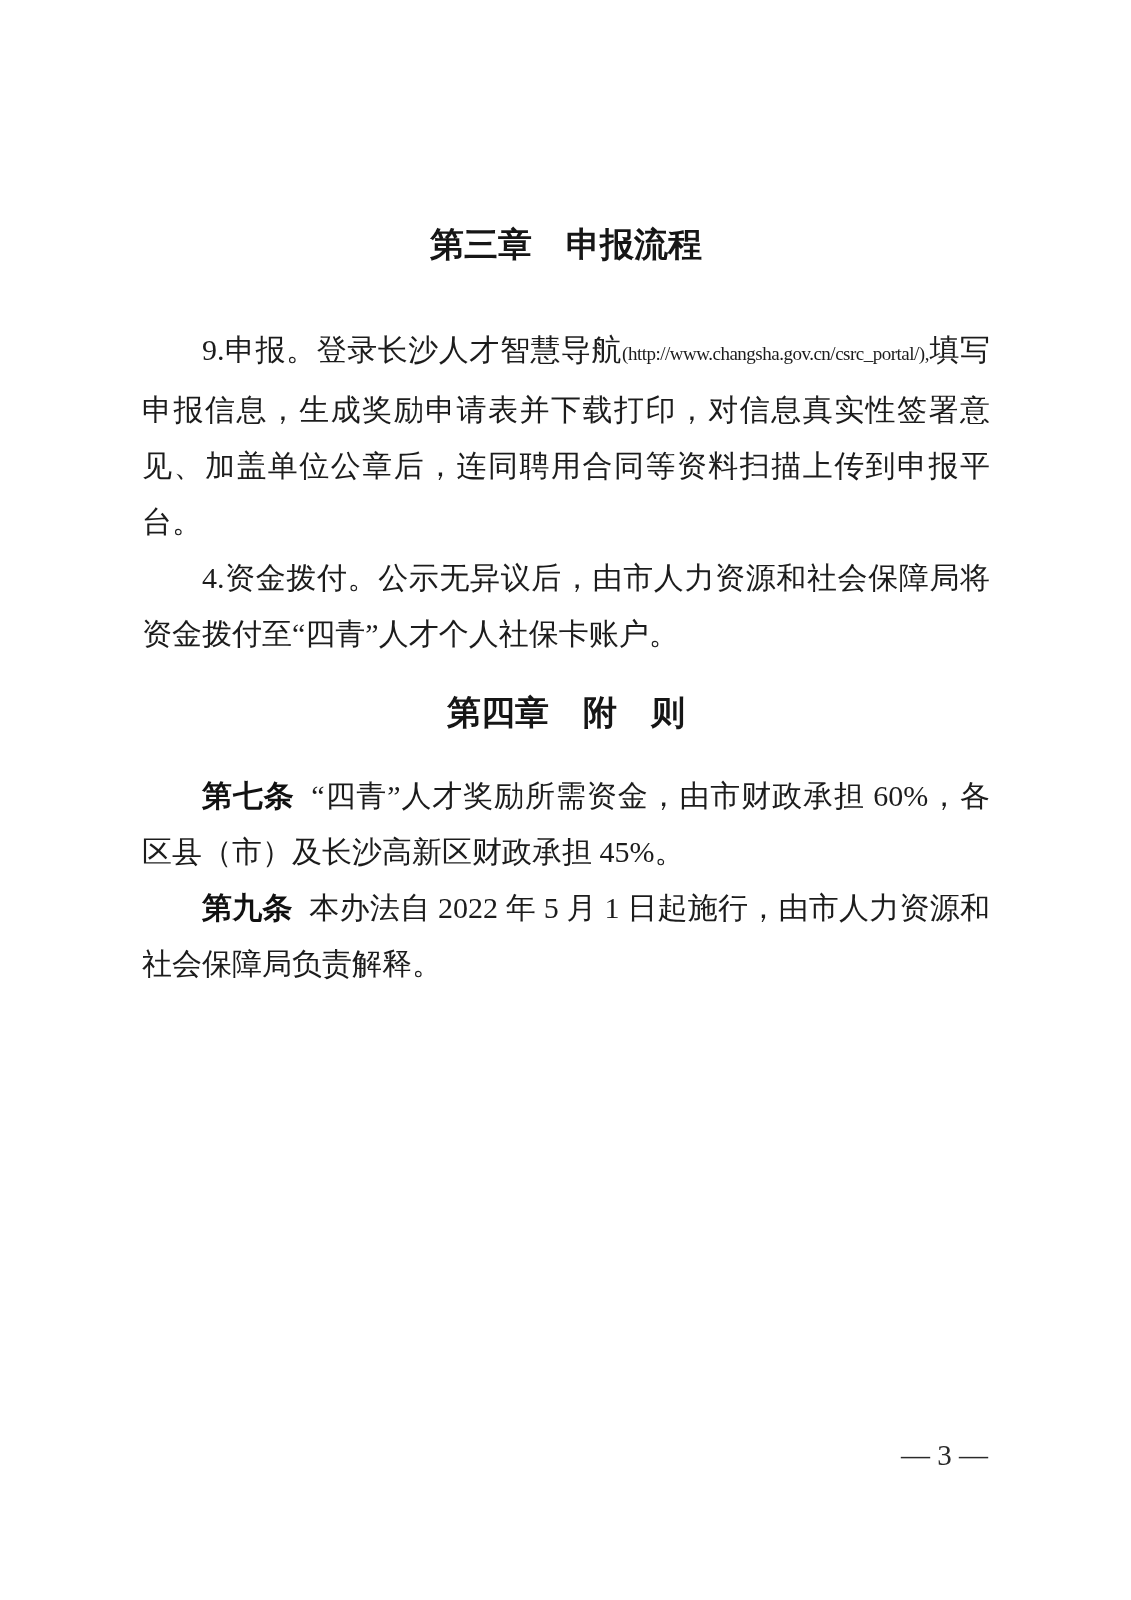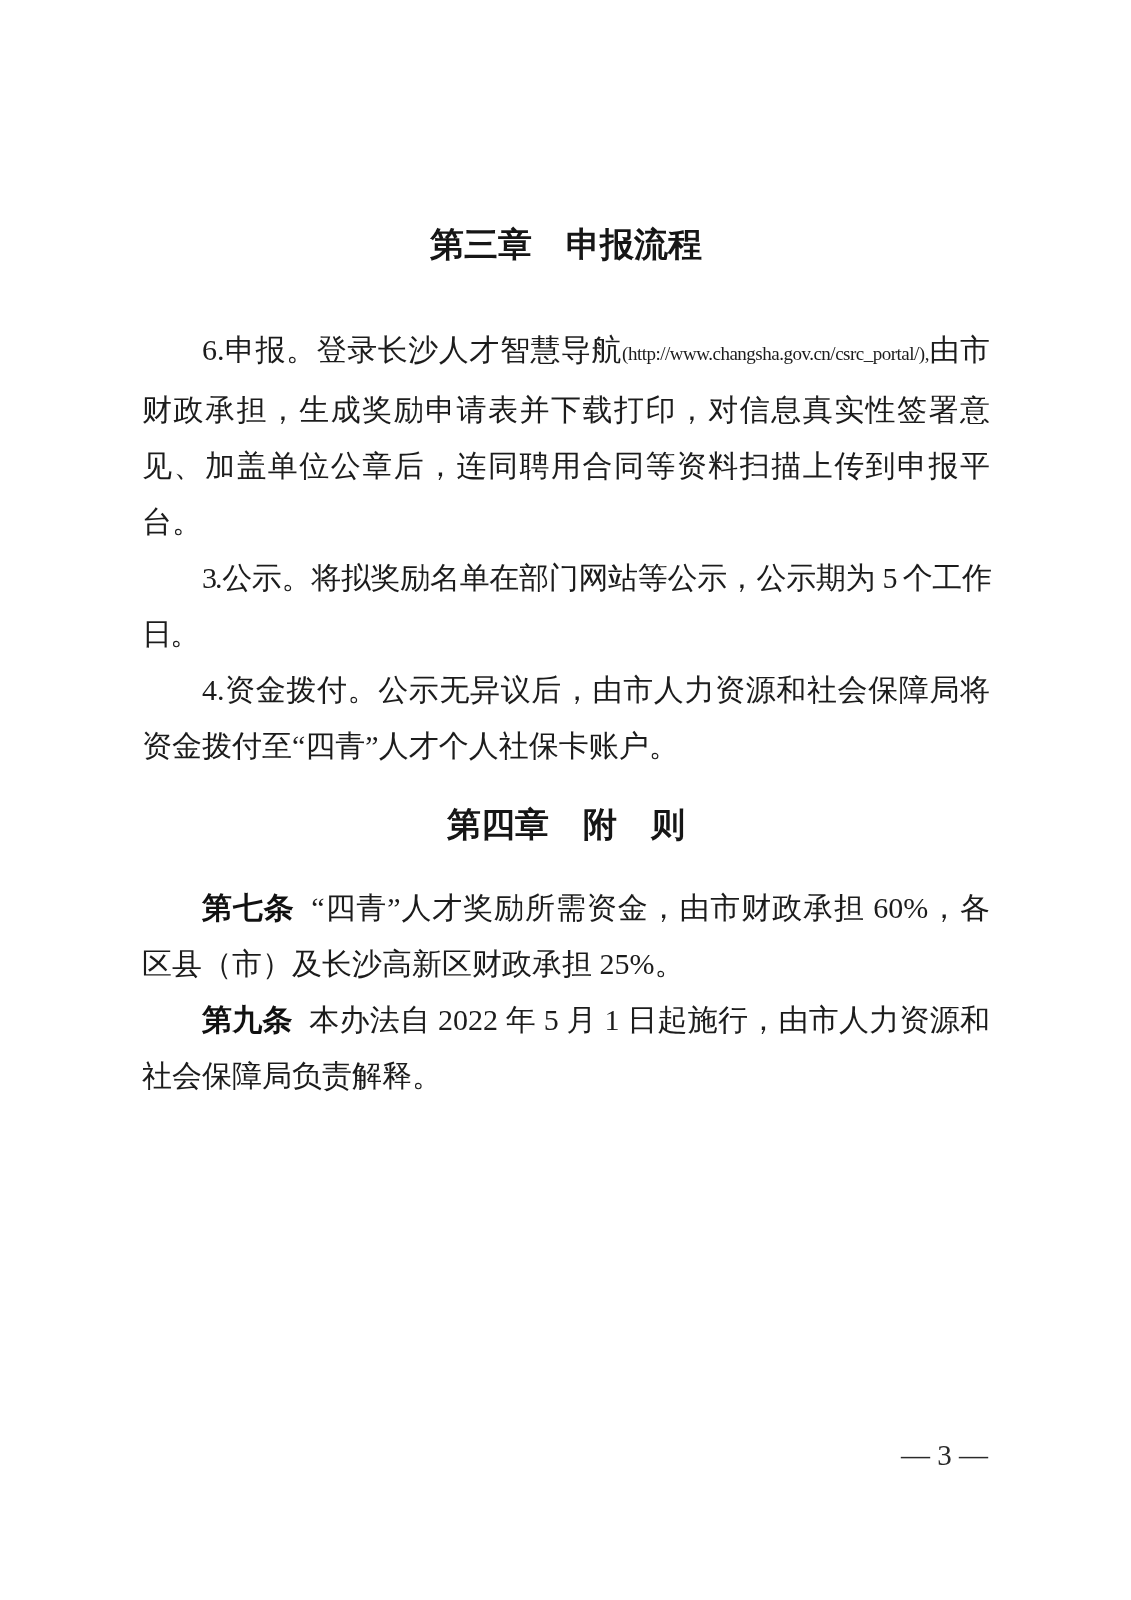--- a/index.html
+++ b/index.html
@@ -72,30 +72,29 @@
 </style>
 </head>
 <body>
 
 <div class="page">
   <div class="content">
 
     <h2 class="chapter-heading first">第三章　申报流程</h2>
 
 
-    <p class="para"><span>6.申报。登录长沙人才智慧导航</span><span class="url-run">(http://www.changsha.gov.cn/csrc_portal/),</span><span>由市财政承担，生成奖励申请表并下载打印，对信息真实性签署意见、加盖单位公章后，连同聘用合同等资料扫描上传到申报平台。</span></p>
+    <p class="para"><span>9.申报。登录长沙人才智慧导航</span><span class="url-run">(http://www.changsha.gov.cn/csrc_portal/),</span><span>填写申报信息，生成奖励申请表并下载打印，对信息真实性签署意见、加盖单位公章后，连同聘用合同等资料扫描上传到申报平台。</span></p>
 
 
-    <p class="para tight"><span>3.公示。将拟奖励名单在部门网站等公示，公示期为 5 个工作日。</span></p>
 
     <p class="para"><span>4.资金拨付。公示无异议后，由市人力资源和社会保障局将资金拨付至“四青”人才个人社保卡账户。</span></p>
 
     <h2 class="chapter-heading second">第四章　附　则</h2>
 
-    <p class="para"><b class="article-label">第七条</b><span>“四青”人才奖励所需资金，由市财政承担 60%，各区县（市）及长沙高新区财政承担 25%。</span></p>
+    <p class="para"><b class="article-label">第七条</b><span>“四青”人才奖励所需资金，由市财政承担 60%，各区县（市）及长沙高新区财政承担 45%。</span></p>
 
 
     <p class="para"><b class="article-label">第九条</b><span>本办法自 2022 年 5 月 1 日起施行，由市人力资源和社会保障局负责解释。</span></p>
 
   </div>
 
   <div class="page-number">— 3 —</div>
 </div>
 
 </body></html>

